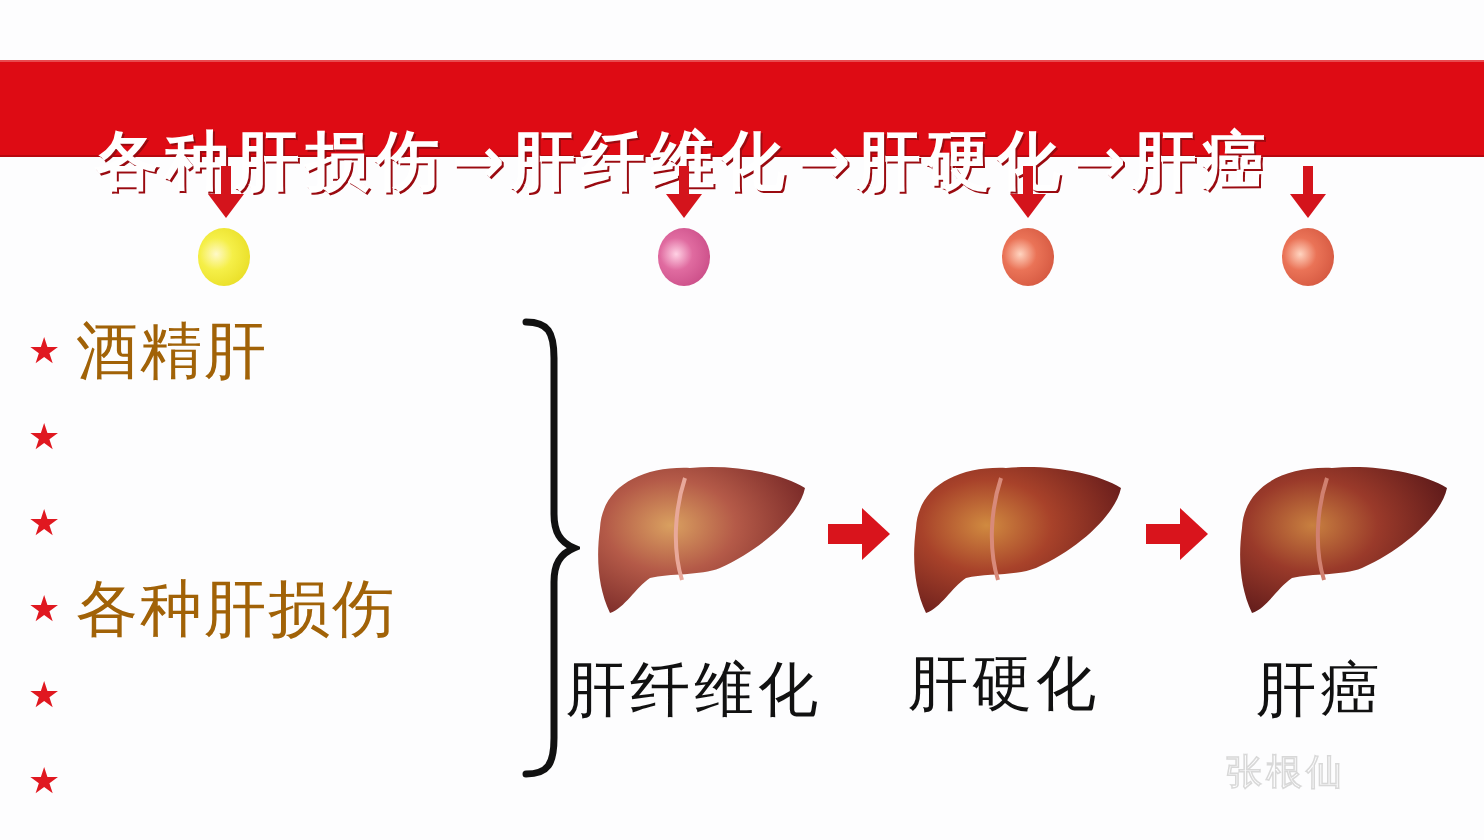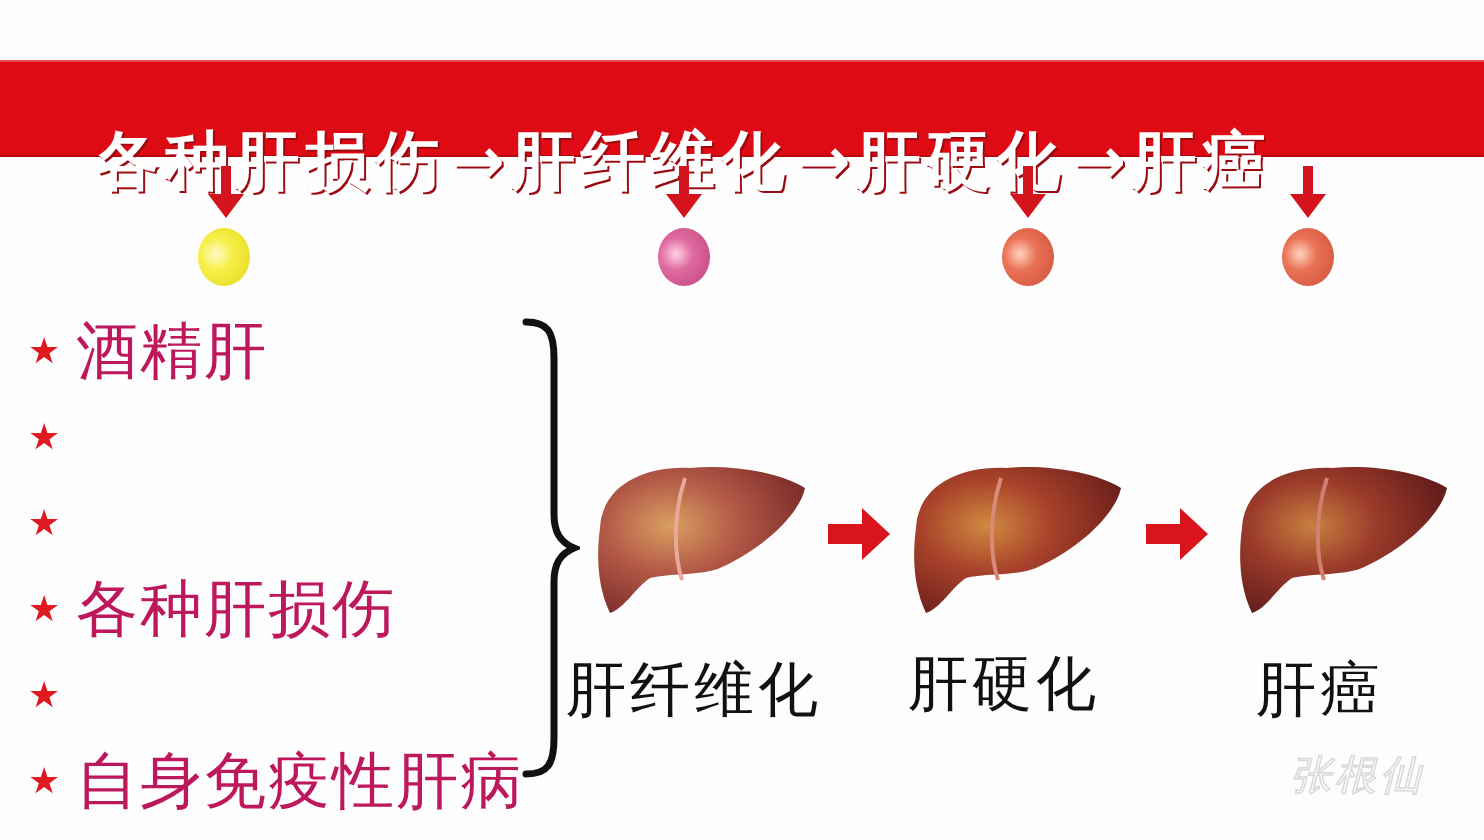--- a/index.html
+++ b/index.html
@@ -12,27 +12,27 @@
                  text-shadow:2px 2px 0 #9a0a10;margin-top:47px; }
   .banner-arrow { font-size:64px; margin:0 6px; letter-spacing:0; }
   .down-arrow { position:absolute; width:40px; height:54px; }
   .ball { position:absolute; width:52px; height:58px; border-radius:50%; }
   .ball-yellow { background:radial-gradient(circle at 35% 45%, #fff9c8 0%, #f5ef48 35%, #e9de26 80%, #e7df3a 100%); }
   .ball-pink { background:radial-gradient(circle at 35% 45%, #ffd1e4 0%, #e06ba0 35%, #c84a85 85%, #c04a80 100%); }
   .ball-orange { background:radial-gradient(circle at 35% 45%, #ffd4c0 0%, #ea7357 35%, #d2553e 85%, #c9553f 100%); }
   .cause-list { position:absolute; left:28px; top:308px; }
   .cause-item { display:flex; align-items:center; height:86px; }
   .star { color:#e01820; font-size:36px; width:48px; line-height:1; }
-  .cause-label { font-size:62px; color:#be185d; letter-spacing:2px; }
+  .cause-label { font-size:62px; color:#a16207; letter-spacing:2px; }
   .brace { position:absolute; left:520px; top:318px; width:60px; height:460px; }
   .liver { position:absolute; width:220px; height:160px; }
   .h-arrow { position:absolute; width:62px; height:52px; }
   .stage-label { position:absolute; font-size:60px; color:#111; letter-spacing:4px; white-space:nowrap; }
-  .watermark { position:absolute; left:1290px; top:748px; font-size:41px; color:transparent;
-               -webkit-text-stroke:1.5px #d8d8d8; letter-spacing:4px;font-style:italic; }
+  .watermark { position:absolute; left:1226px; top:748px; font-size:36px; color:transparent;
+               -webkit-text-stroke:1.5px #d8d8d8; letter-spacing:4px; }
 </style>
 </head>
 <body>
 
 <div class="banner">
   <div class="banner-text">
     <span>各种肝损伤</span>
     <span class="banner-arrow">→</span>
     <span>肝纤维化</span>
     <span class="banner-arrow">→</span>
@@ -77,21 +77,20 @@
   </div>
   <div class="cause-item">
     <span class="star">★</span>
     <span class="cause-label">各种肝损伤</span>
   </div>
   <div class="cause-item">
     <span class="star">★</span>
   </div>
   <div class="cause-item">
     <span class="star">★</span>
-    <span class="cause-label">自身免疫性肝病</span>
   </div>
 </div>
 
 <svg class="brace" viewBox="0 0 60 460">
   <path d="M6,4 C28,4 34,14 34,40 L34,196 C34,214 40,224 54,230 C40,236 34,246 34,264 L34,420 C34,446 28,456 6,456" fill="none" stroke="#111" stroke-width="7" stroke-linecap="round"></path>
 </svg>
 
 <svg class="liver" style="left:590px;top:458px" viewBox="0 0 220 160">
   <defs>
     <radialGradient id="lv1" cx="35%" cy="40%" r="70%">

